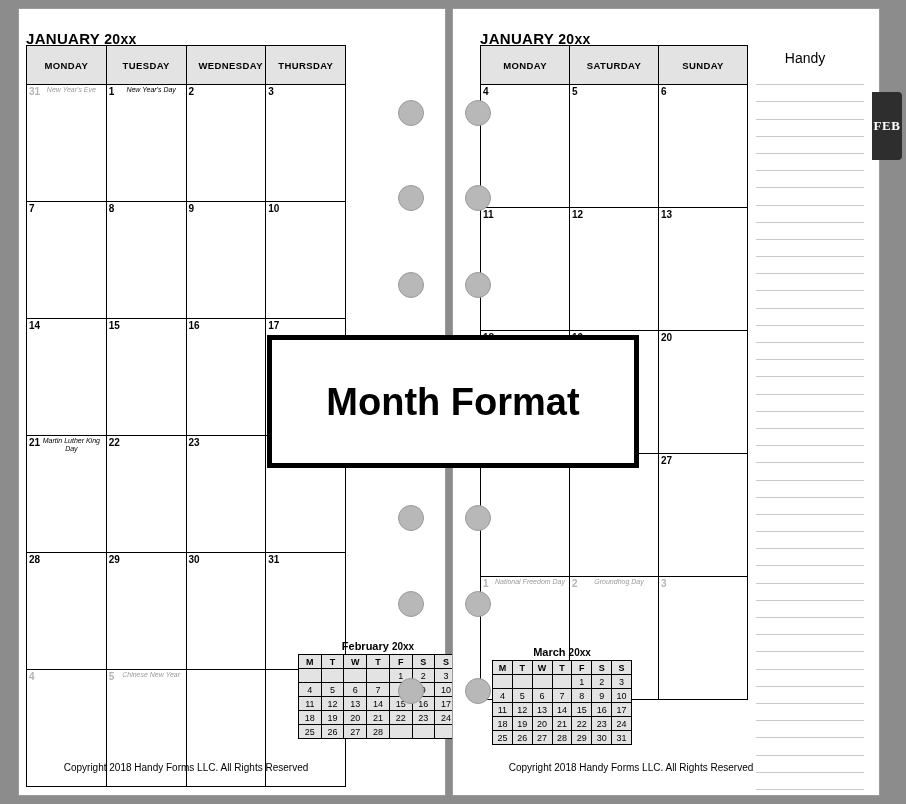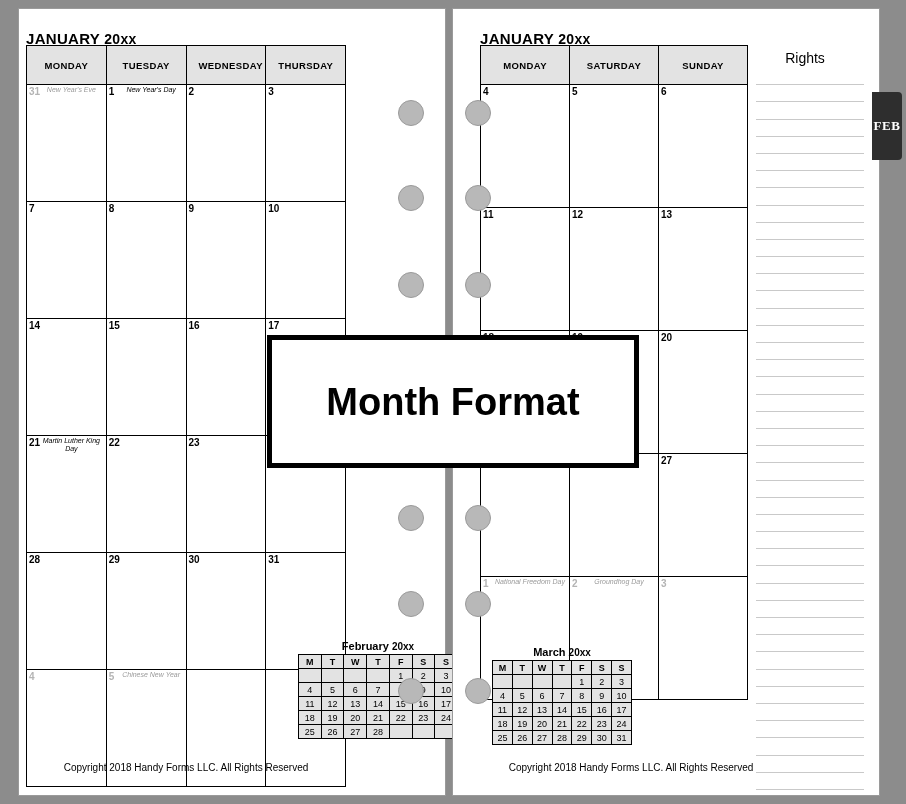--- a/index.html
+++ b/index.html
@@ -477,21 +477,21 @@
             <td>27</td>
             <td>28</td>
             <td>29</td>
             <td>30</td>
             <td>31</td>
           </tr>
         </tbody>
     </table>
   </div>
 
-  <div id="notes-label">Rights</div>
+  <div id="notes-label">Handy</div>
   <div id="notes-lines">
       <div class="nline"></div>
       <div class="nline"></div>
       <div class="nline"></div>
       <div class="nline"></div>
       <div class="nline"></div>
       <div class="nline"></div>
       <div class="nline"></div>
       <div class="nline"></div>
       <div class="nline"></div>

